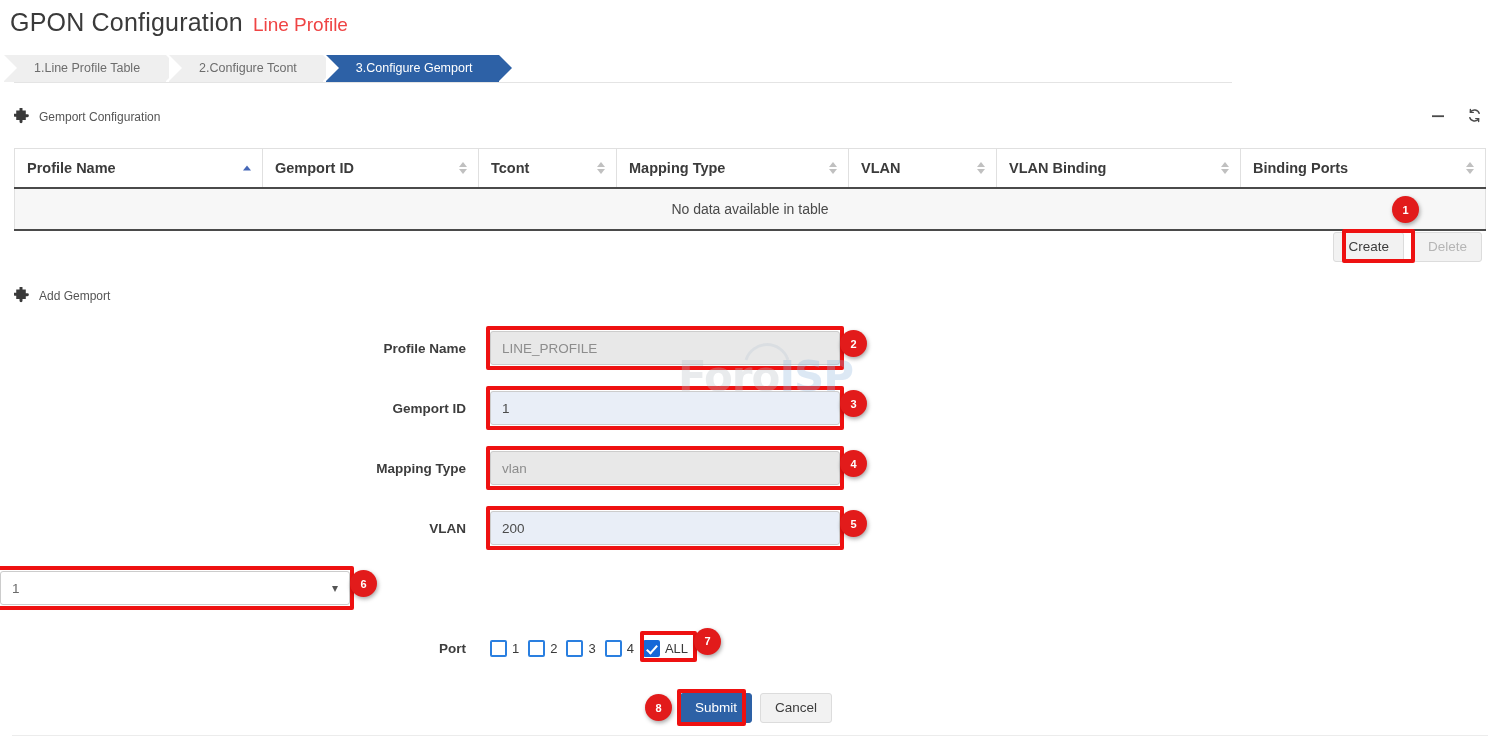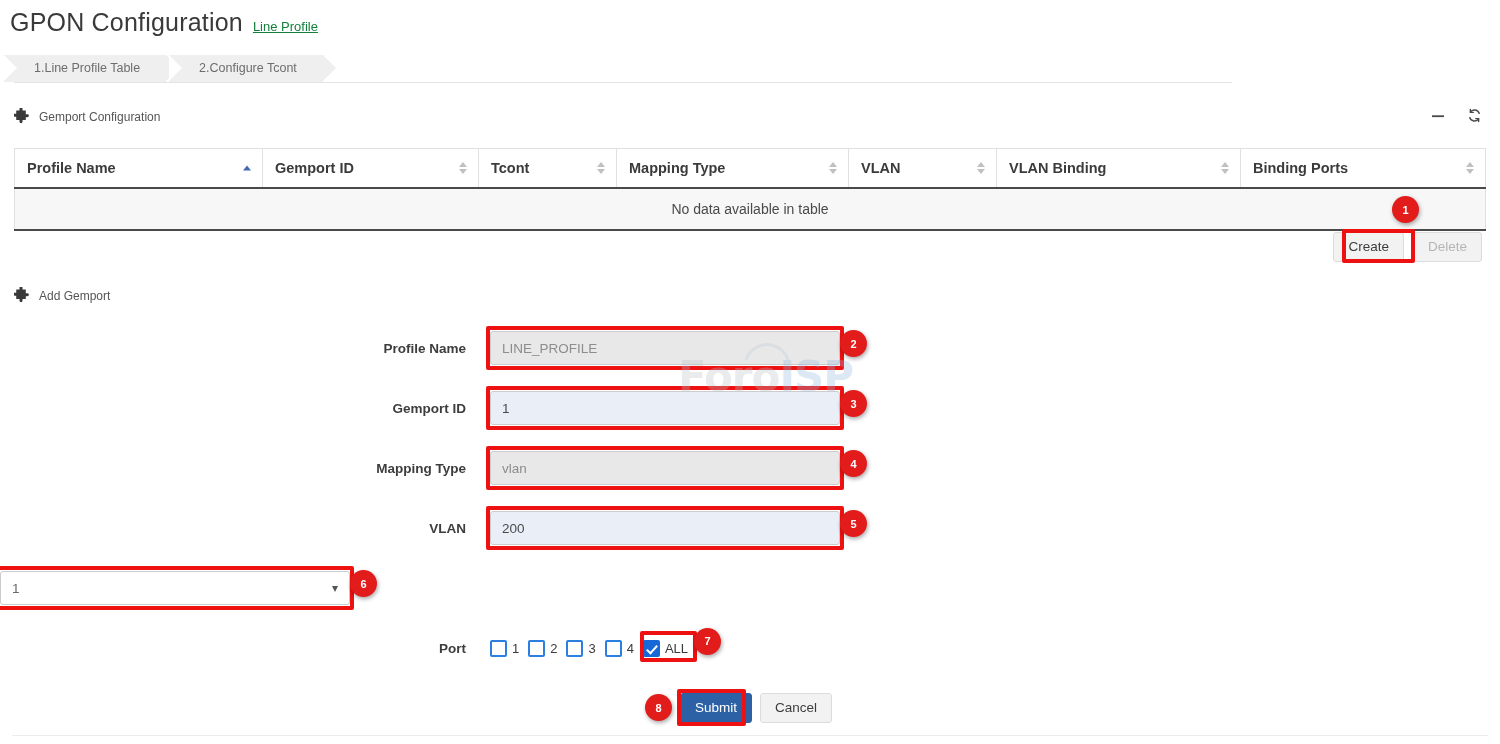--- a/index.html
+++ b/index.html
@@ -14,21 +14,21 @@
   .page { position: relative; width: 1500px; height: 744px; background:#fff; }
 
   
   .page-header {
     position: absolute; left: 10px; top: 8px;
     display: flex; align-items: baseline; gap: 10px;
   }
   .page-title {
     font-size: 25px; color: #3a3a3a; font-weight: 400; letter-spacing: .2px;
   }
-  .page-subtitle { font-size: 13px; color: #15803d; font-weight: 400; text-decoration: underline; }
+  .page-subtitle { font-size: 19px; color: #ef4444; font-weight: 400; }
 
   
   .steps {
     position: absolute; left: 4px; top: 55px;
     display: flex; align-items: stretch; height: 27px;
   }
   .step {
     position: relative; height: 27px; line-height: 27px;
     font-size: 12.5px; color: #6d6d6d; background: #efefef;
     padding: 0 26px 0 30px; margin-right: 3px; white-space: nowrap;
@@ -176,20 +176,23 @@
     <span class="page-title">GPON Configuration</span>
     <span class="page-subtitle">Line Profile</span>
   </div>
 
   <div class="steps">
     <div class="step">
       <span>1.Line Profile Table</span>
     </div>
     <div class="step">
       <span>2.Configure Tcont</span>
+    </div>
+    <div class="step active">
+      <span>3.Configure Gemport</span>
     </div>
   </div>
   <div class="steps-rule"></div>
 
   <div class="panel-head" style="left:14px; top:108px;">
     <span>
       <svg class="puzzle-ico" width="17" height="17" viewBox="0 0 16 16" fill="#3a3a3a">
         <path d="M5.2 0.6v1.7H2.1v3.1H0.6a1.4 1.4 0 1 0 0 2.8h1.5v3.1h3.1v1.6a1.4 1.4 0 1 0 2.8 0v-1.6h3.1V8.6h1.5a1.4 1.4 0 1 0 0-2.8h-1.5V2.3H8V0.6a1.4 1.4 0 1 0-2.8 0z"></path>
       </svg>
     </span>

